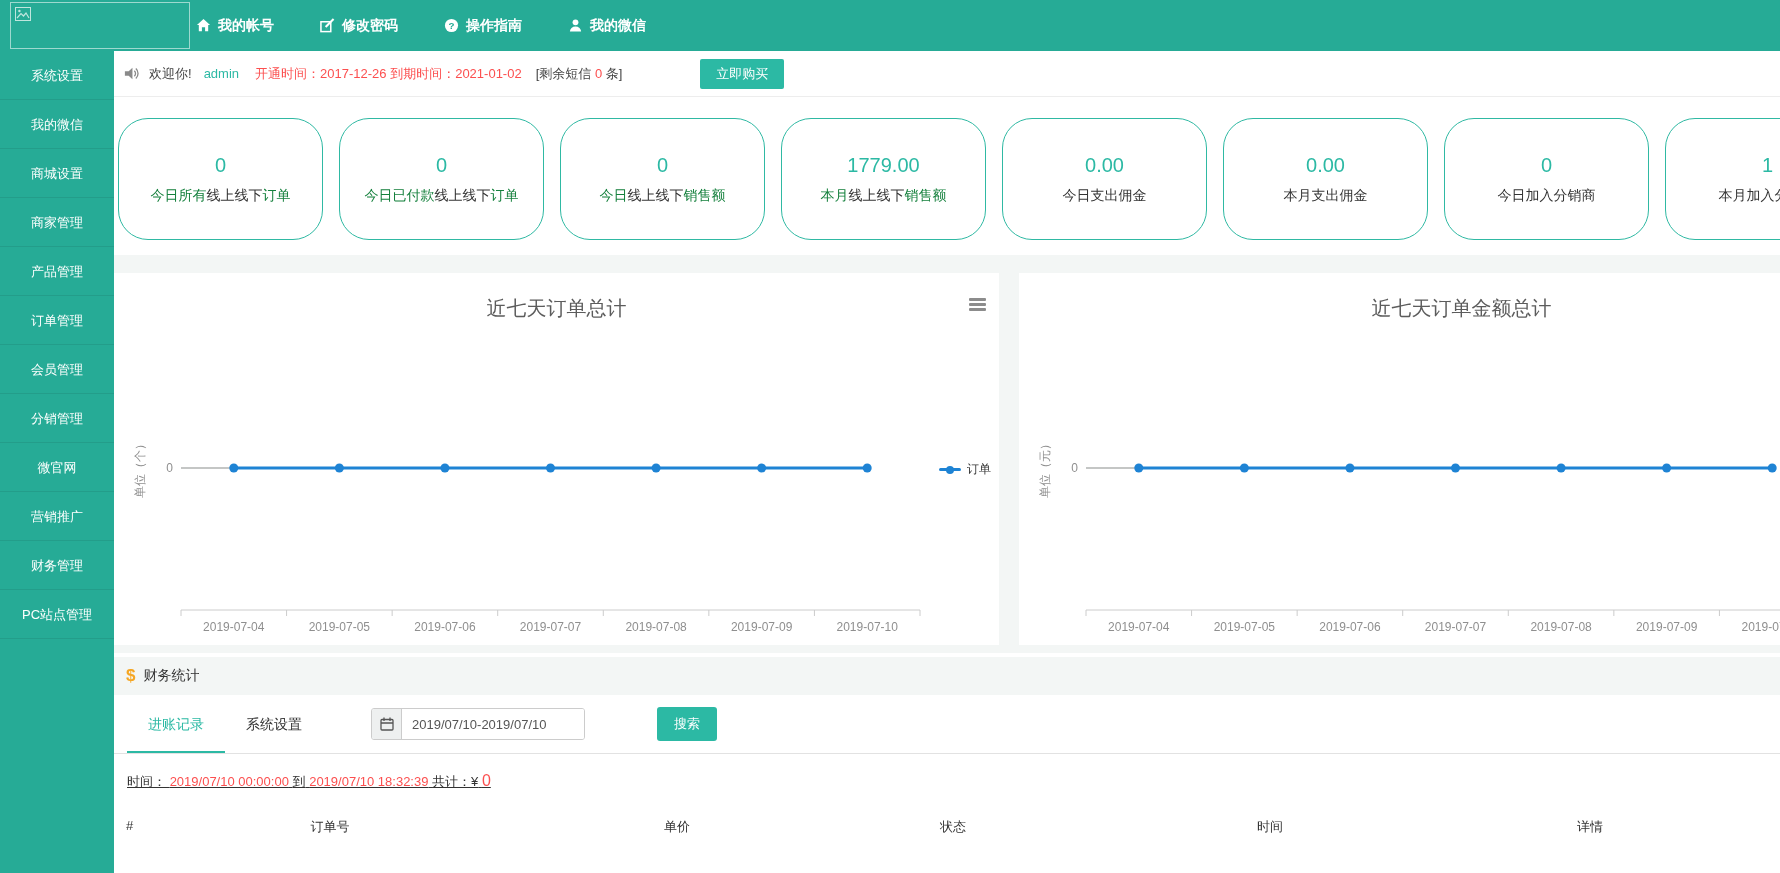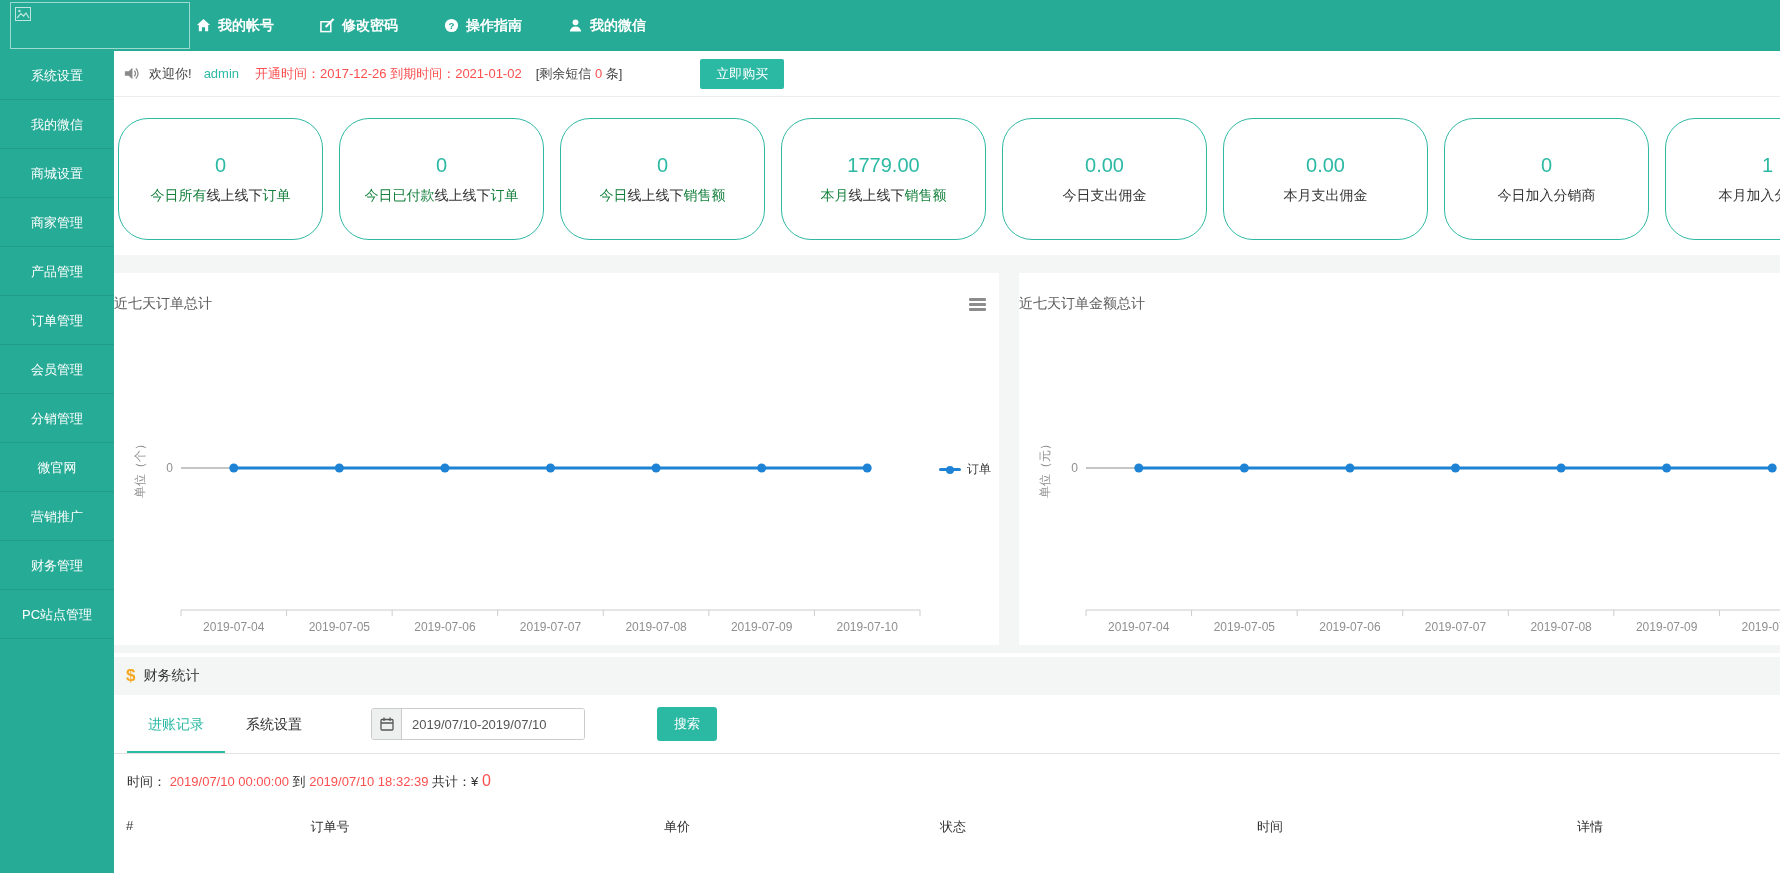--- a/index.html
+++ b/index.html
@@ -53,22 +53,22 @@
   .radio-option { display:flex; align-items:center; margin-left:20px; cursor:pointer; }
   .radio { display:inline-block; width:13px; height:13px; border-radius:50%;
     border:1px solid #8f8f8f; background:#fff; position:relative; margin-right:5px; }
   .radio-option.active .radio::after { content:""; position:absolute; left:3px; top:3px;
     width:5px; height:5px; border-radius:50%; background:#4a4a4a; }
   .report-btn { margin-left:22px; background:#2cb9a4; color:#fff; border:none;
     font-size:13px; padding:7px 14px; border-radius:2px; cursor:pointer; }
 
   .charts-region { background:#f3f6f5; padding:18px 0 8px 0; display:flex; gap:20px; }
   .chart-panel { flex:0 0 885px; height:372px; background:#fff; position:relative; }
-  .chart-title { position:absolute; top:22px; left:0; width:100%; text-align:left;
-    font-size:14px; color:#5c5c5c; }
+  .chart-title { position:absolute; top:22px; left:0; width:100%; text-align:center;
+    font-size:20px; color:#5c5c5c; }
   .chart-menu { position:absolute; top:25px; right:13px; cursor:pointer; }
   .chart-menu div { width:17px; height:2.5px; background:#8c8c8c; border-radius:1px; margin-bottom:2.5px; }
   .chart-svg { display:block; width:885px; height:372px; }
   .chart-svg text { font-size:12px; fill:#8f8f8f; }
   .chart-legend { position:absolute; top:188px; right:8px; display:flex; align-items:center;
     gap:6px; font-size:12px; color:#333; cursor:pointer; }
   .legend-marker { width:22px; height:3px; background:#1e83d4; border-radius:2px; position:relative; }
   .legend-marker::after { content:""; position:absolute; left:7px; top:-2.5px; width:8px;
     height:8px; border-radius:50%; background:#1e83d4; }
 
@@ -83,21 +83,21 @@
   .tab.active { color:#2cb9a4; border-bottom-color:#2cb9a4; }
   .date-group { display:flex; align-items:center; height:32px; border:1px solid #ccc;
     border-radius:3px; overflow:hidden; background:#fff; }
   .calendar-box { width:30px; height:100%; background:#eef0f0; border-right:1px solid #ccc;
     display:flex; align-items:center; justify-content:center; cursor:pointer; }
   .date-input { width:182px; height:100%; border:none; outline:none; padding:0 10px;
     font-size:13px; color:#555; font-family:inherit; }
   .search-btn { margin-left:24px; background:#2cb9a4; color:#fff; border:none;
     font-size:13px; padding:8px 17px; border-radius:3px; cursor:pointer; }
 
-  .summary-row { padding:18px 0 13px 13px; font-size:13px; color:#333; background:#fff; }
+  .summary-row { padding:18px 0 13px 13px; font-size:13px; color:#333; background:#fff;text-decoration:underline; }
   .summary-row .red { color:#fc4f4f; }
   .summary-total-value { color:#fc4f4f; font-size:16px; }
 
   .table-header { position:relative; height:30px; padding-top:14px; background:#fff; }
   .th { position:absolute; top:14px; font-size:13px; color:#333; transform:translateX(-50%); }
   .th.c0 { left:12px; transform:none; }
   .th.c1 { left:216px; } .th.c2 { left:563px; } .th.c3 { left:839px; }
   .th.c4 { left:1156px; } .th.c5 { left:1476px; }
 </style>
 </head>

